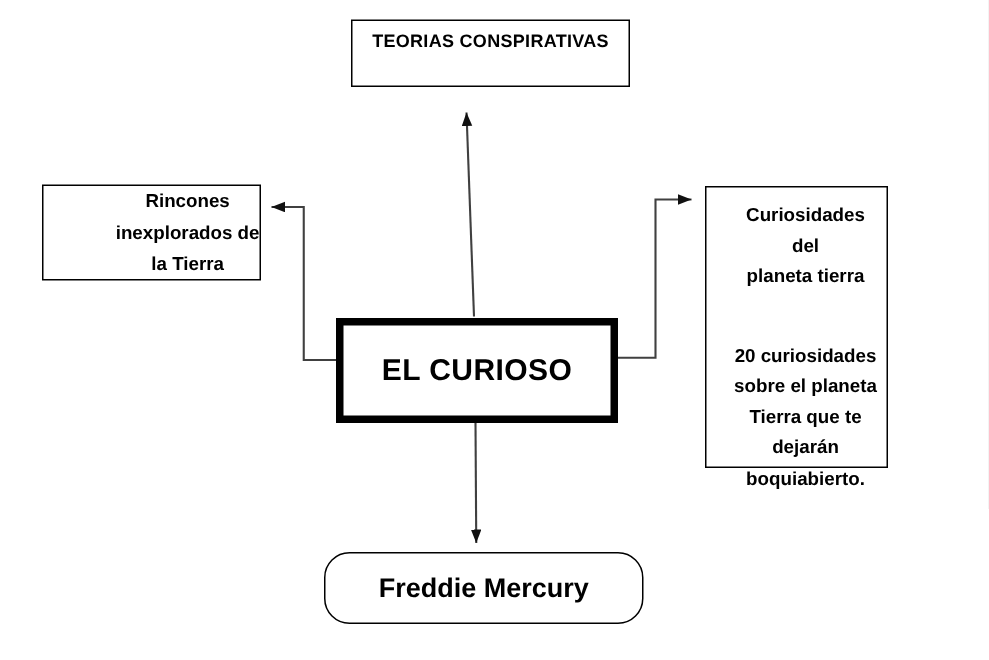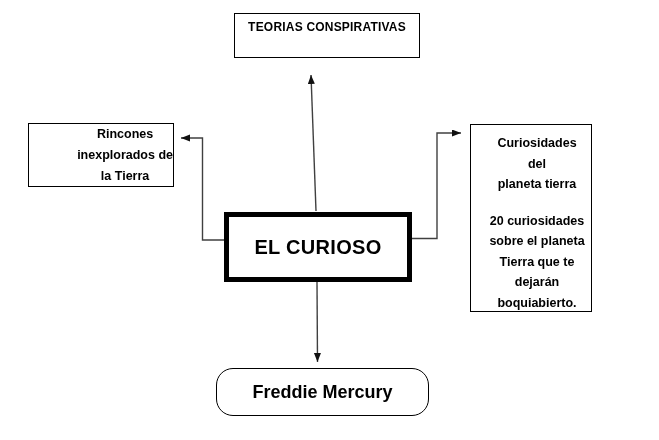--- a/index.html
+++ b/index.html
@@ -55,21 +55,21 @@
     justify-content: flex-end;
     margin-top: 20px;
   }
   .node-right {
     left: 470px; top: 124px;
     width: 122px; height: 188px;
     font-size: 12.5px;
     line-height: 20.5px;
     padding: 8px 4px 0 16px;
   }
-  .node-right .body { margin-top: 16px; }
+  .node-right .body { margin-top: 32px; }
   .node-center {
     left: 224px; top: 212px;
     width: 188px; height: 70px;
     border-width: 5px;
     font-size: 20px;
     letter-spacing: 0.3px;
     display: flex;
     align-items: center;
     justify-content: center;
   }

